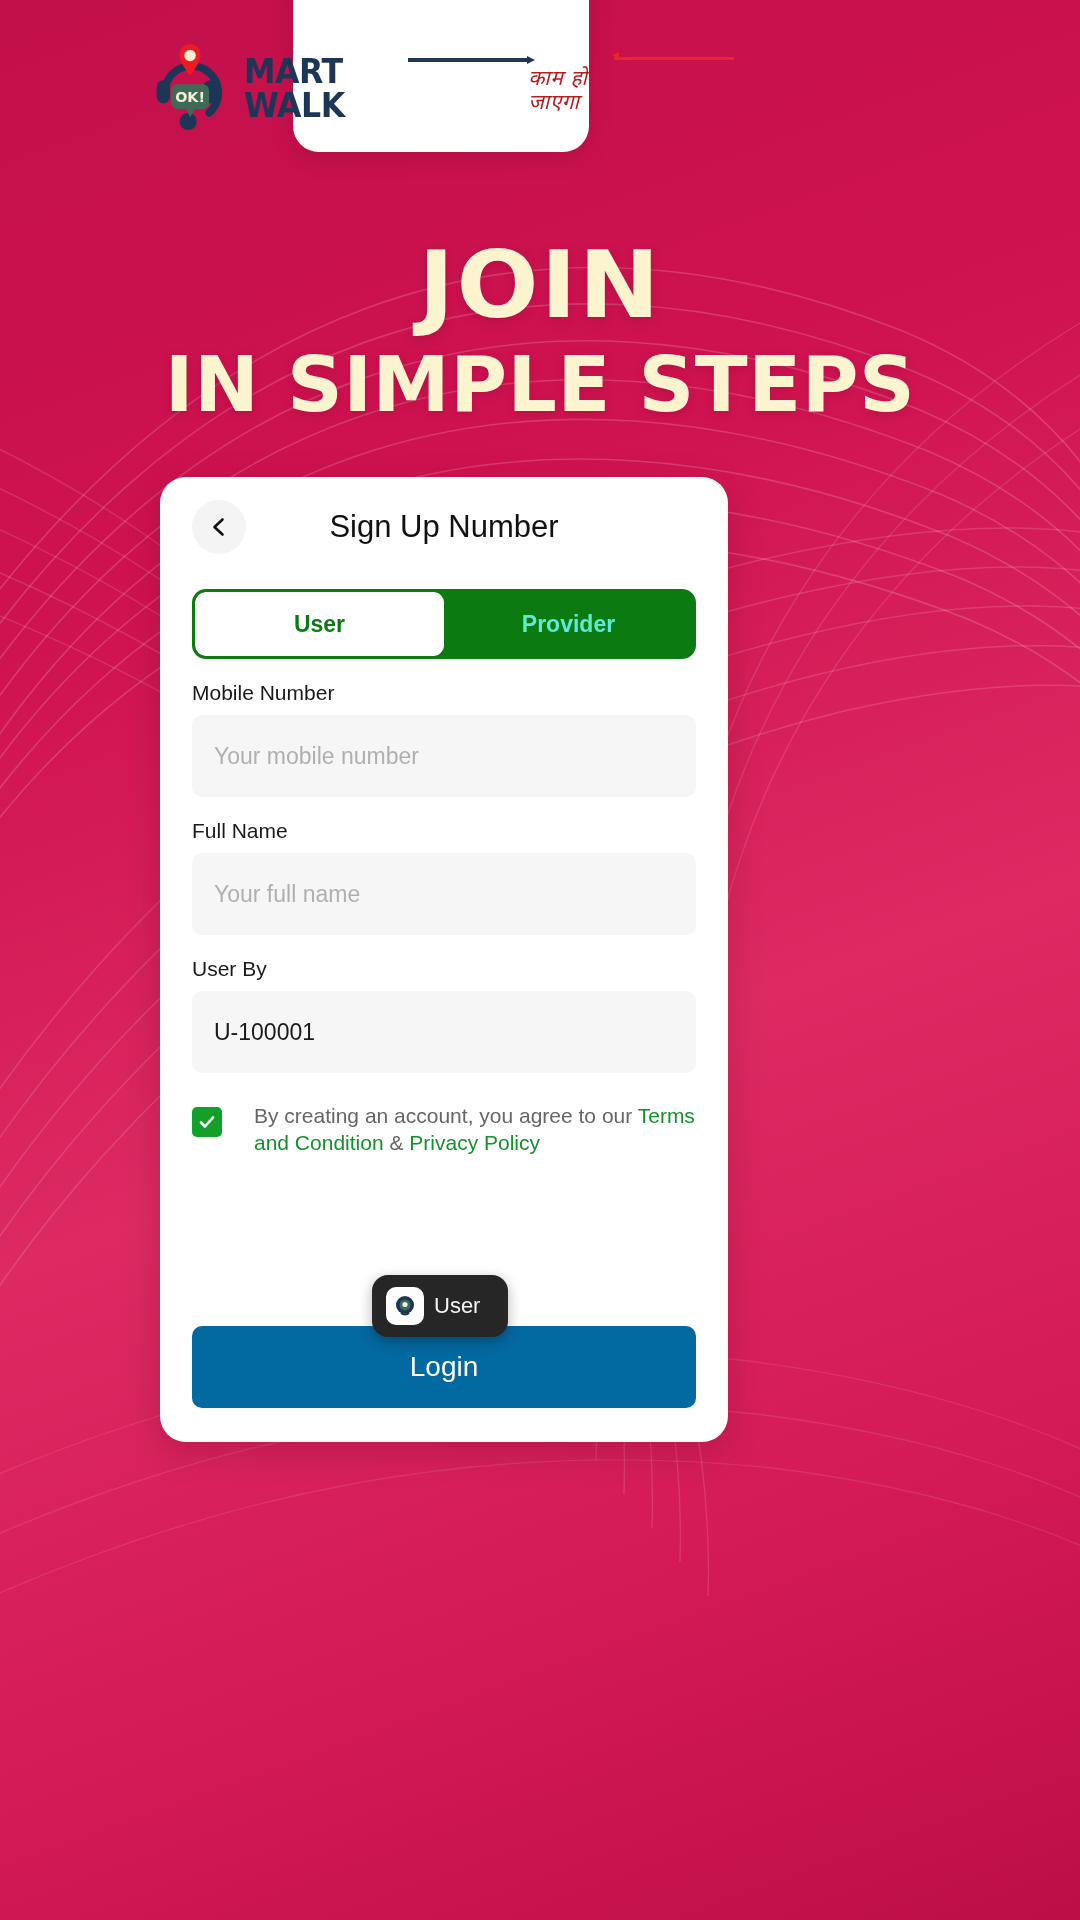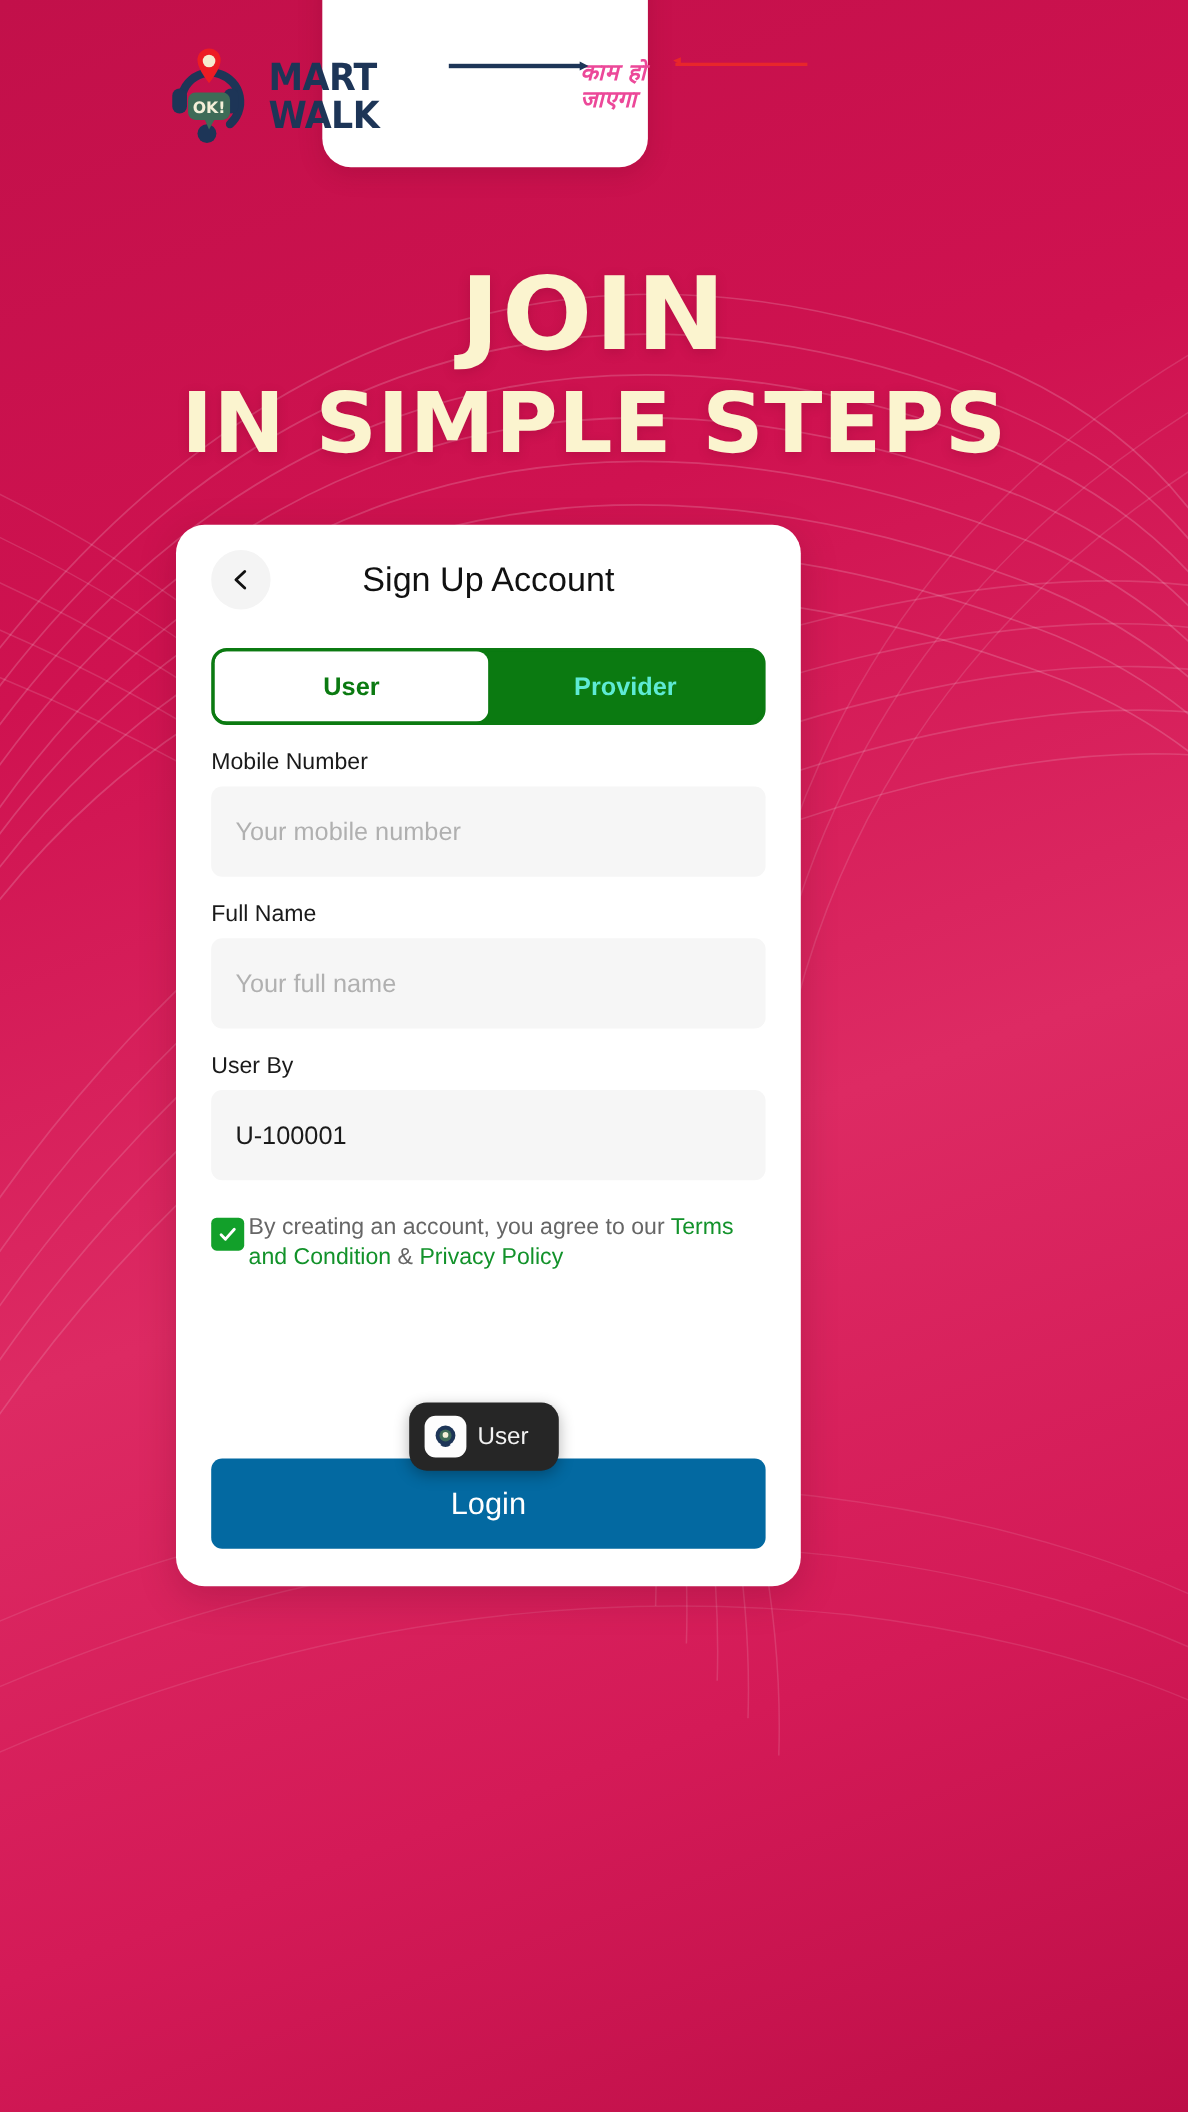--- a/index.html
+++ b/index.html
@@ -48,23 +48,23 @@
     position: relative;
   }
   .logo-rule-dark::after {
     content: ""; position: absolute; right: -7px; top: -2px;
     border-left: 8px solid #1d3557;
     border-top: 4px solid transparent;
     border-bottom: 4px solid transparent;
   }
   .logo-sub {
     font-family: "DejaVu Sans", sans-serif;
-    font-weight: 700; font-style: italic;
-    font-size: 21px; color: #ec4899;
-    line-height: 1.15; margin-top: 0;
+    font-weight: 400; font-style: italic;
+    font-size: 21px; color: #b91c1c;
+    line-height: 1.15; margin-top: 12px;
     letter-spacing: 0.5px;
   }
   .logo-rule-red {
     width: 165px; height: 3px; background: #e8262b; margin-top: 3px;
     position: relative;
   }
   .logo-rule-red::before {
     content: ""; position: absolute; left: -2px; top: -5px;
     border-right: 7px solid #e8262b;
     border-top: 3px solid transparent;
@@ -155,21 +155,21 @@
     border: none; border-radius: 10px;
     padding: 0 22px;
     font-size: 23px;
     font-family: "Liberation Sans", sans-serif;
     color: #1a1a1a;
   }
   .field-input::placeholder { color: #b0b0b0; }
 
   
   .terms {
-    display: flex; align-items: flex-start; gap: 4px;
+    display: flex; align-items: flex-start; gap: 32px;
     margin-top: 30px;
   }
   .checkbox {
     width: 30px; height: 30px; flex: 0 0 30px;
     background: #12a02a; border-radius: 5px;
     display: flex; align-items: center; justify-content: center;
     margin-top: 4px; cursor: pointer;
   }
   .terms-text {
     font-size: 21px; line-height: 1.28; color: #666;
@@ -283,21 +283,21 @@
 </div>
 
 <div class="card">
 
   <div class="card-header">
     <div class="back-btn">
       <svg width="22" height="22" viewBox="0 0 22 22">
         <path d="M14.5,3.5 L6.5,11 L14.5,18.5" fill="none" stroke="#111" stroke-width="2.6" stroke-linecap="round" stroke-linejoin="round"></path>
       </svg>
     </div>
-    <div class="card-title">Sign Up Account</div>
+    <div class="card-title">Sign Up Number</div>
   </div>
 
   <div class="tabs">
     <div class="tab active">User</div>
     <div class="tab inactive">Provider</div>
   </div>
 
   <div class="field">
     <div class="field-label">Mobile Number</div>
     <input class="field-input" type="text" placeholder="Your mobile number" style="">

